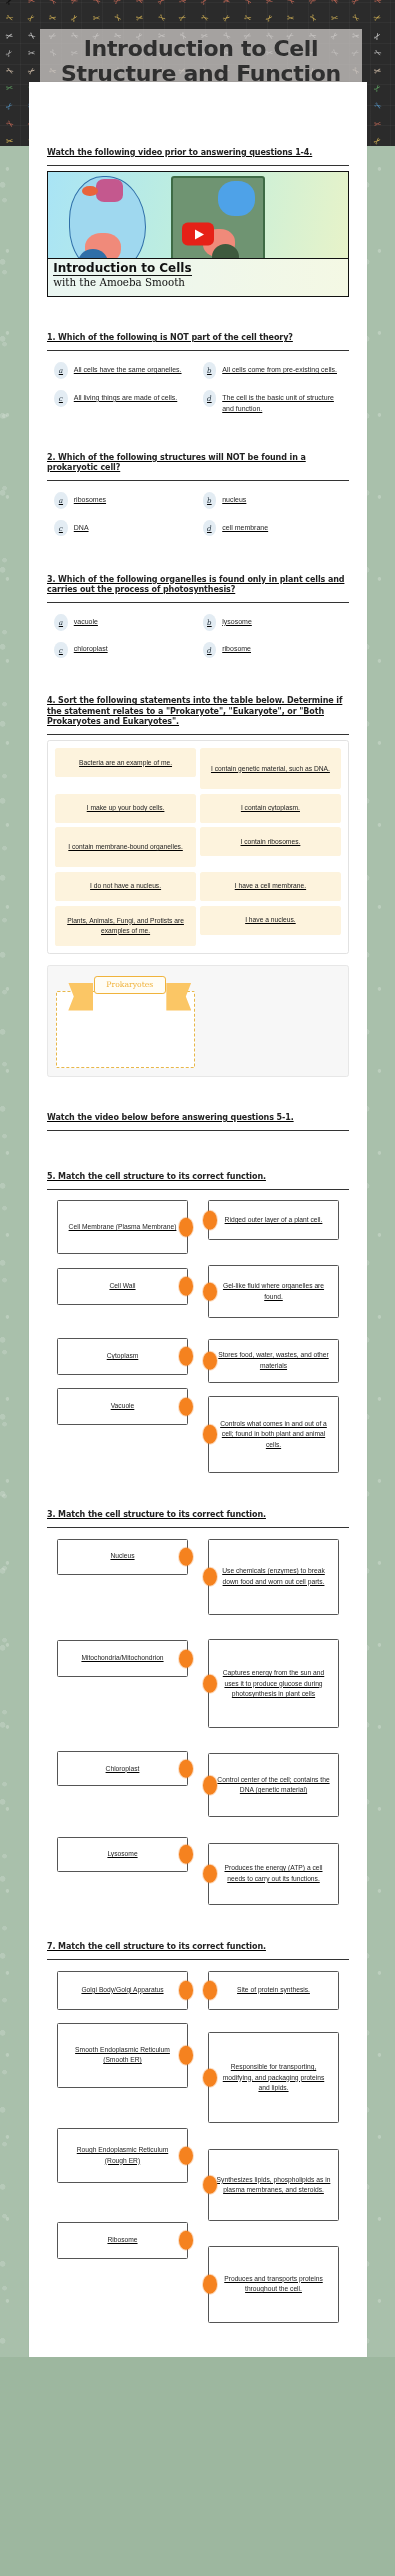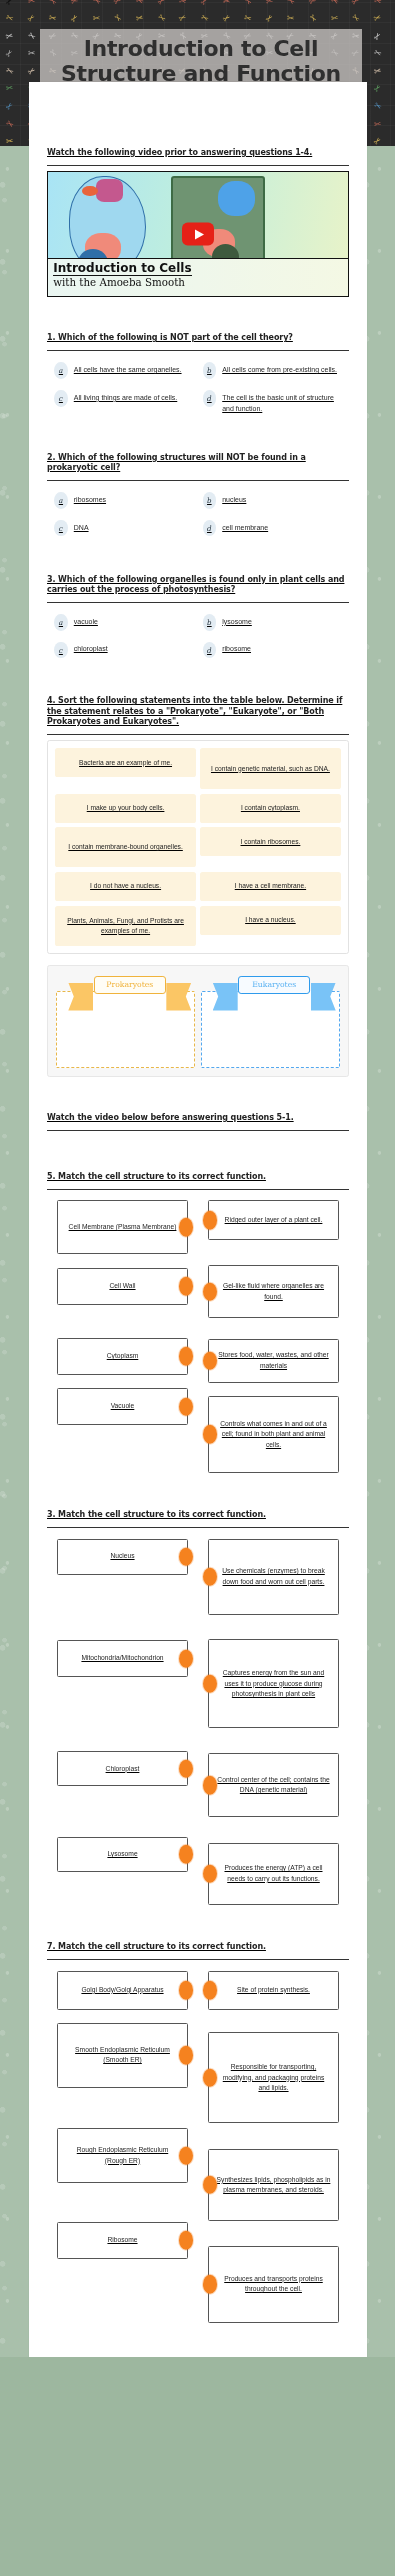--- a/index.html
+++ b/index.html
@@ -451,30 +451,20 @@
         <div class="drop-col">
           <div class="banner">
             <div class="banner-tail">
                 <div class="wing l"></div>
                 <div class="wing r"></div>
               </div>
             <div class="banner-label">Prokaryotes</div>
           </div>
           <div class="dropzone"></div>
         </div>
-        <div class="drop-col">
-          <div class="banner">
-            <div class="banner-tail blue">
-                <div class="wing l"></div>
-                <div class="wing r"></div>
-              </div>
-            <div class="banner-label blue">Eukaryotes</div>
-          </div>
-          <div class="dropzone blue"></div>
-        </div>
       </div>
     </div>
   </div>
 
   <div class="gap-lg"></div>
 
   <div class="block">
     <h2 class="prompt">Watch the video below before answering questions 5-1.</h2>
     <div class="rule"></div>
   </div>

